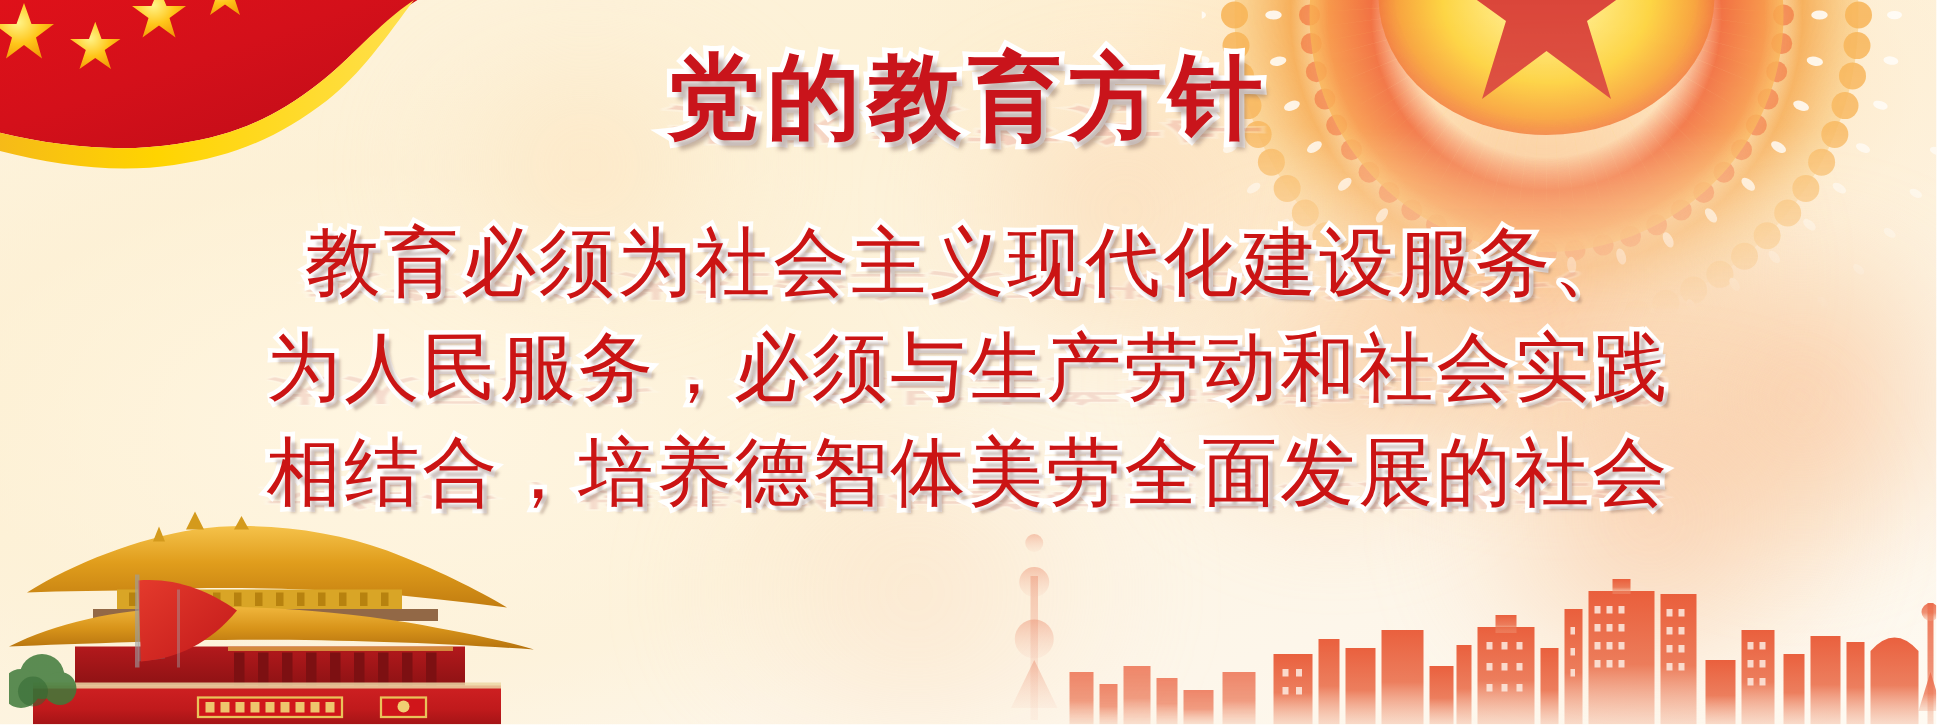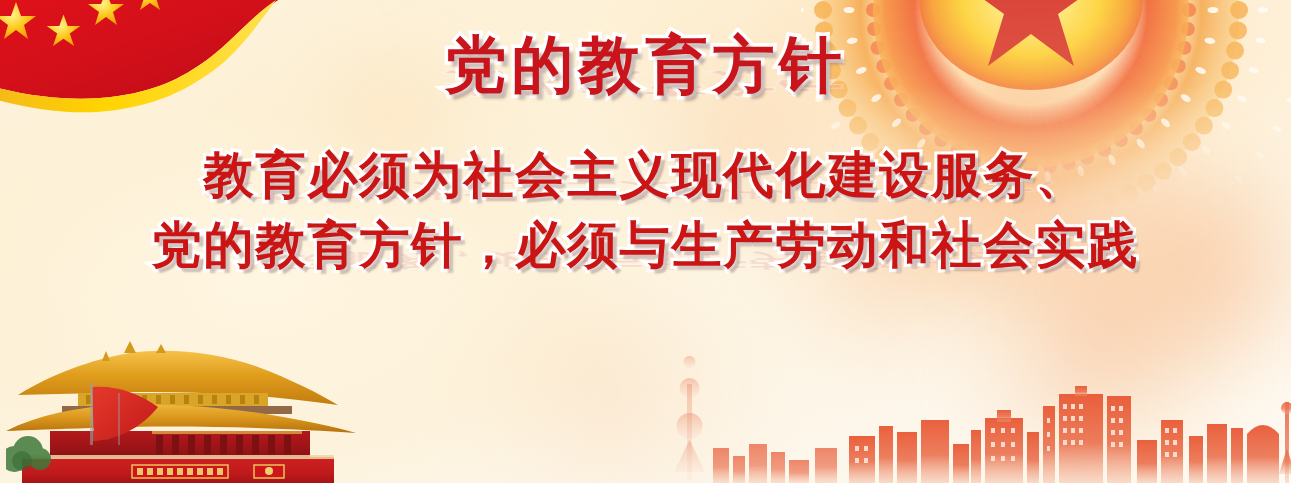--- a/index.html
+++ b/index.html
@@ -97,21 +97,21 @@
     width:1291px;
   }
   .bline-holder { position:relative; height:70px; }
   .bline {
     position:absolute;
     left:0; top:0;
     width:1291px;
     text-align:center;
     font-size:50px;
     line-height:62px;
-    font-weight:bold;
+    font-weight:normal;
     letter-spacing:2px;
     color:#cb1414;
     -webkit-text-stroke:6px #ffffff;
     paint-order:stroke fill;
     text-shadow:4px 4px 2px rgba(125,95,85,0.38);
     font-family:"DejaVu Sans","Liberation Sans",sans-serif;
   }
   .bline-reflect {
     position:absolute;
     left:0; top:58px;
@@ -795,18 +795,22 @@
     <div class="headline-reflect">党的教育方针</div>
     <div class="headline">党的教育方针</div>
 
     <div class="body-lines">
       <div class="bline-holder">
         <div class="bline-reflect">教育必须为社会主义现代化建设服务、</div>
         <div class="bline">教育必须为社会主义现代化建设服务、</div>
       </div>
       <div class="bline-holder">
         <div class="bline-reflect">为人民服务，必须与生产劳动和社会实践</div>
-        <div class="bline">党的教育方针，必须与生产劳动和社会实践</div>
+        <div class="bline">为人民服务，必须与生产劳动和社会实践</div>
+      </div>
+      <div class="bline-holder">
+        <div class="bline-reflect">相结合，培养德智体美劳全面发展的社会</div>
+        <div class="bline">相结合，培养德智体美劳全面发展的社会</div>
       </div>
     </div>
 
   </div>
 </div>
 
 </body></html>

